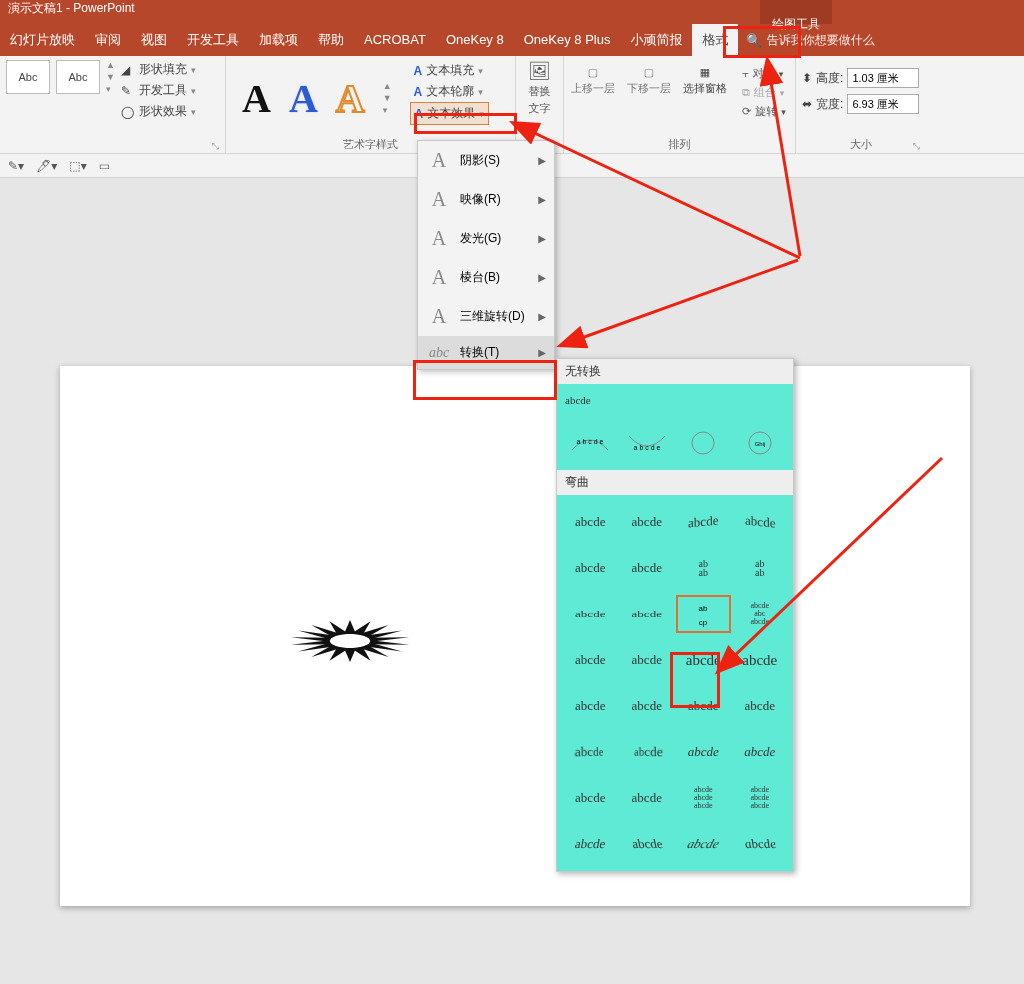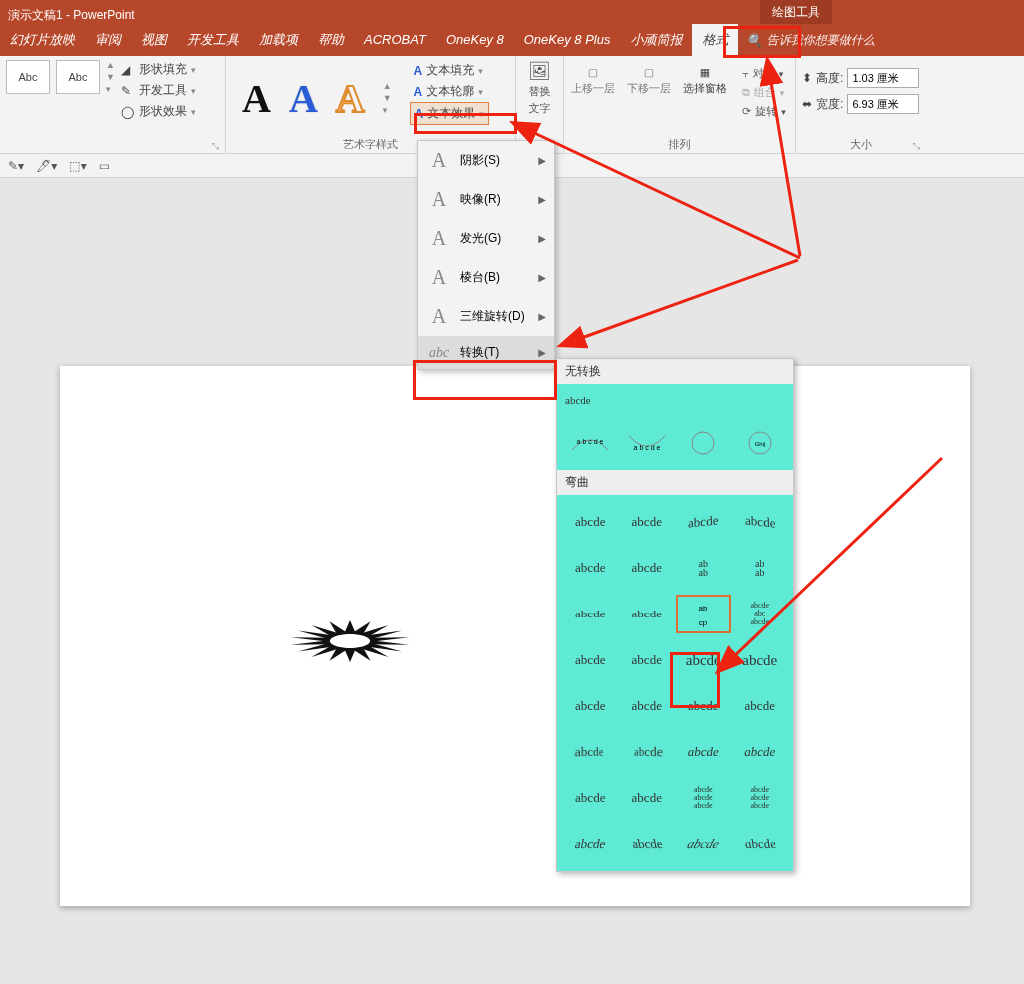--- a/index.html
+++ b/index.html
@@ -1,22 +1,22 @@
 <!DOCTYPE html>
 <html><head>
 <meta charset="utf-8">
 <style>
 * { box-sizing: border-box; margin: 0; padding: 0; font-family: "Microsoft YaHei", sans-serif; }
 body { background: #e6e6e6; width: 1024px; height: 984px; overflow: hidden; position: relative; }
 
-.titlebar { background: #b7472a; height: 24px; display: flex; align-items: flex-end; padding: 0 8px; color: #fff; font-size: 12px; position: relative; }
+.titlebar { background: #b7472a; height: 24px; display: flex; align-items: flex-start; padding: 0 8px; color: #fff; font-size: 12px; position: relative; }
 .titlebar .title { flex: 0 0 auto; }
-.titlebar .context-tab { position: absolute; left: 760px; top: 0; background: #9e3b22; padding: 0 12px; height: 24px; line-height: 24px; font-size: 12px; }
-
-.tabbar { background: #b7472a; height: 32px; display: flex; align-items: center; color: #fff; font-size: 13px; font-style: italic; }
+.titlebar .context-tab { position: absolute; left: 760px; top: 0; background: #9e3b22; padding: 12px 12px; height: 24px; line-height: 24px; font-size: 12px; }
+
+.tabbar { background: #b7472a; height: 32px; display: flex; align-items: center; color: #fff; font-size: 13px; }
 .tabbar .tab { padding: 0 10px; height: 32px; line-height: 32px; cursor: pointer; white-space: nowrap; }
 .tabbar .tab.active { background: #f3f3f3; color: #444; }
 .tabbar .search-icon { margin-left: 8px; margin-right: 4px; }
 .tabbar .tell-me { font-size: 12px; opacity: .9; }
 
 .ribbon { background: #f3f3f3; height: 98px; border-bottom: 1px solid #d4d4d4; display: flex; font-size: 12px; color: #444; }
 .group { border-right: 1px solid #d4d4d4; height: 98px; position: relative; padding: 4px 6px 18px 6px; display: flex; }
 .group-label { position: absolute; bottom: 2px; left: 0; right: 0; text-align: center; font-size: 11px; color: #666; }
 .group-label .dlg { position: absolute; right: 6px; bottom: 0; font-size: 9px; color: #888; cursor: pointer; }
 

